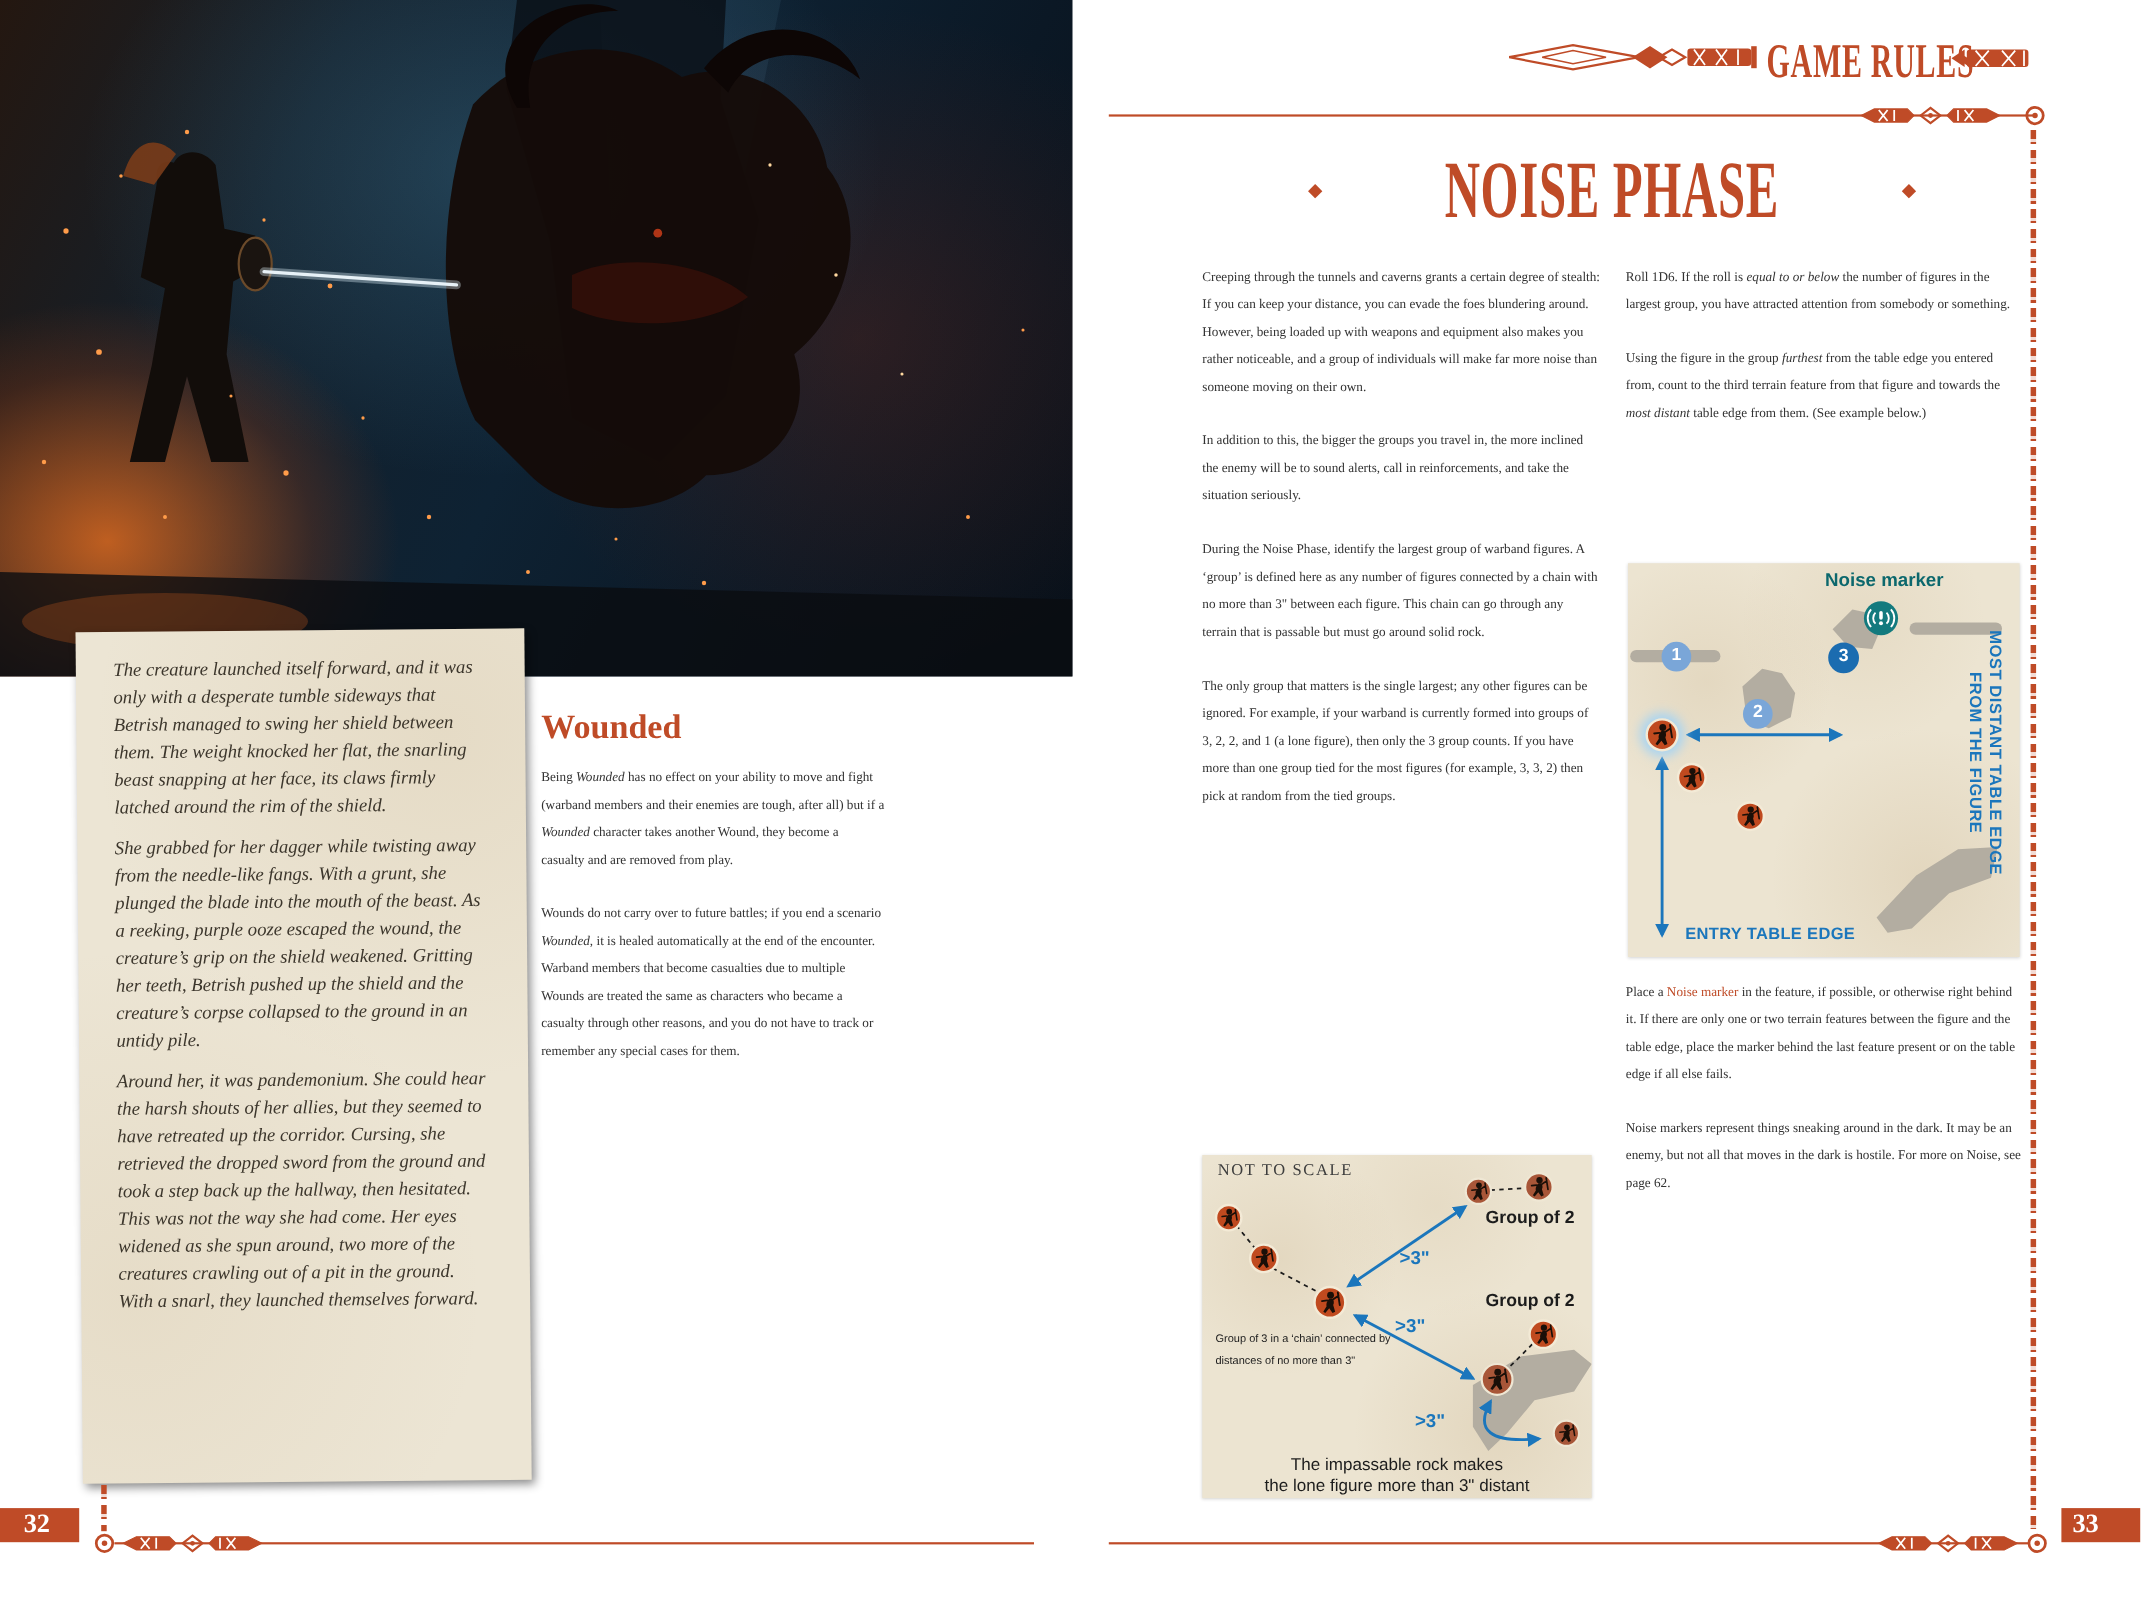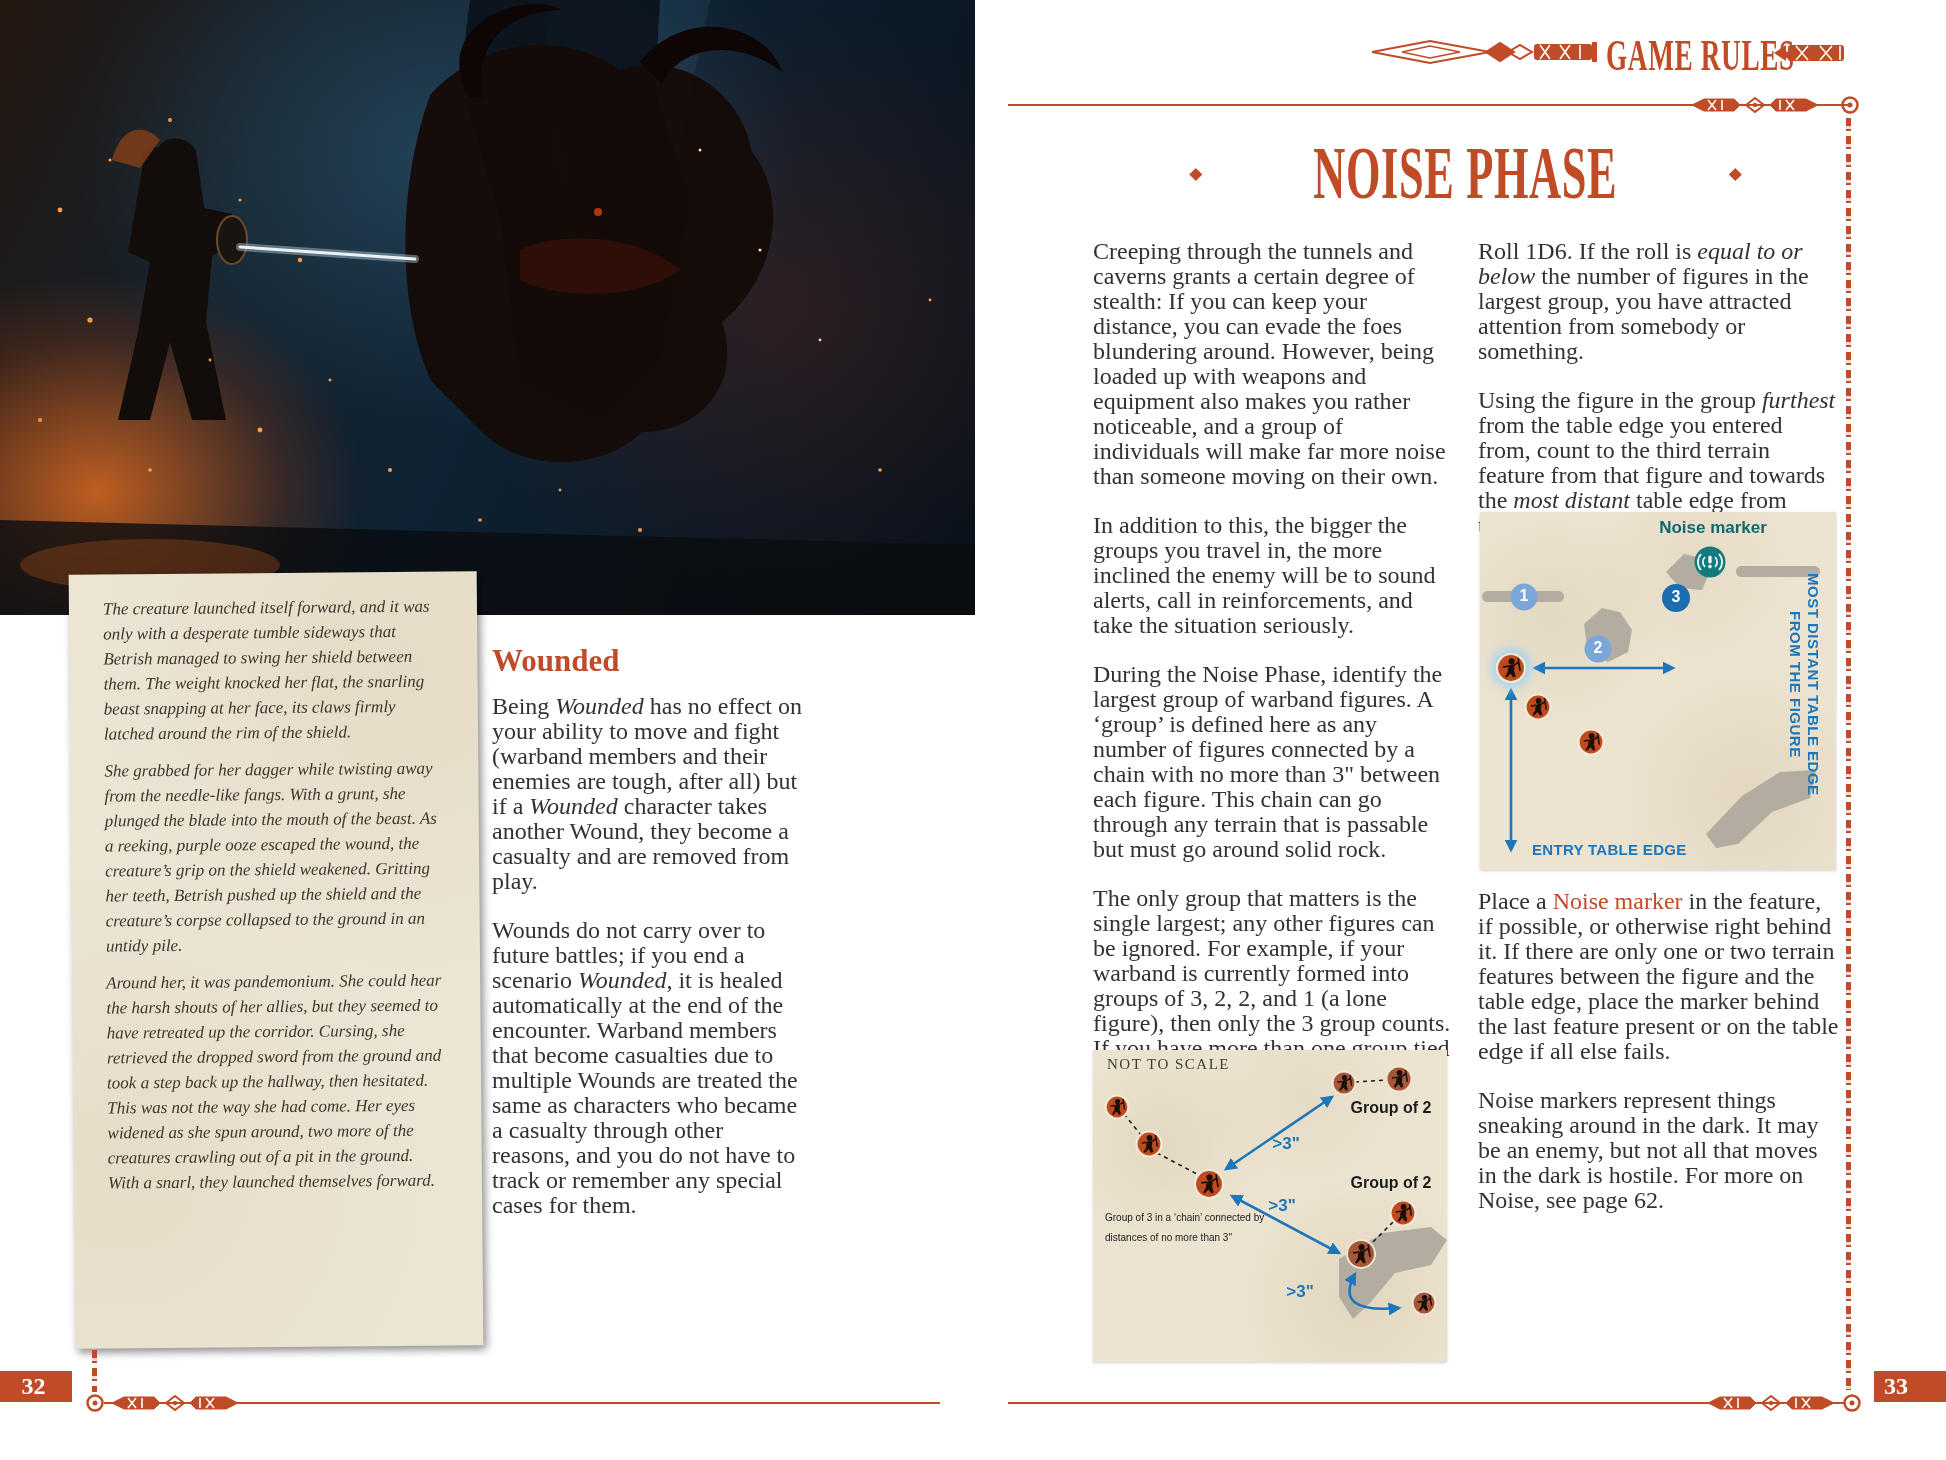--- a/index.html
+++ b/index.html
@@ -6,21 +6,21 @@
     --red:#bf4b27; --blue:#1b76bc; --teal:#137a7e; --ink:#323232;
     --gray:#b3ada1; --paper:#ece4d1; --parch:#ece5d4;
   }
   *{box-sizing:border-box; margin:0; padding:0;}
   body{background:#ffffff; font-family:"Liberation Serif",serif;}
   .spread{position:relative; width:1946px; height:1460px; background:#fff; overflow:hidden;}
   .abs{position:absolute;}
   .serif{font-family:"Liberation Serif",serif;}
   .b{font-weight:400;} .i{font-style:italic;} .accent{color:var(--red);}
   
-  .copy{font-size:24px; line-height:25px; color:var(--ink); text-align:left;}
+  .copy{font-size:12px; line-height:25px; color:var(--ink); text-align:left;}
   .copy p{margin:0 0 24px 0;}
   
   .storybox{
     background:
       radial-gradient(circle at 82% 12%, rgba(187,158,110,.14), transparent 42%),
       radial-gradient(circle at 12% 78%, rgba(187,158,110,.12), transparent 45%),
       var(--parch);
     box-shadow:3px 4px 9px rgba(0,0,0,.45);
     transform:rotate(-.5deg);
     padding:22px 34px;
@@ -323,20 +323,24 @@
     </svg>
     <div class="abs" style="left:14px;top:6px;font:15px 'Liberation Serif',serif;letter-spacing:1.5px;color:#3d3d3d;">NOT TO SCALE</div>
     <div class="abs dlabel" style="left:246px;top:49px;width:104px;text-align:center;font-size:16px;">Group of 2</div>
     <div class="abs dlabel" style="left:246px;top:124px;width:104px;text-align:center;font-size:16px;">Group of 2</div>
     <div class="abs bluelabel" style="left:168px;top:84px;width:50px;text-align:center;font-size:17px;">&gt;3"</div>
     <div class="abs bluelabel" style="left:164px;top:146px;width:50px;text-align:center;font-size:17px;">&gt;3"</div>
     <div class="abs bluelabel" style="left:182px;top:232px;width:50px;text-align:center;font-size:17px;">&gt;3"</div>
     <div class="abs" style="left:12px;top:158px;width:162px;font-family:'Liberation Sans',sans-serif;font-size:10px;line-height:20px;color:#1c1c1c;">
       <span class="b">Group of 3</span><span> in a ‘chain’ connected by distances of no more than 3"</span>
     </div>
+    <div class="abs" style="left:27px;top:272px;width:300px;text-align:center;font-family:'Liberation Sans',sans-serif;font-size:15.5px;line-height:19px;color:#1c1c1c;">
+      <div>The impassable rock makes</div>
+      <div>the lone figure more than 3" distant</div>
+    </div>
   </div>
 
 
   <div class="rule" style="left:1008px;top:1402px;width:836px;"></div>
   <svg class="abs" style="left:1706px;top:1394px;" width="130" height="18" viewBox="0 0 130 18">
     <g fill="#bf4b27" stroke="#bf4b27">
       <polygon points="2,9 14,3 44,3 50,9 44,15 14,15" fill="#bf4b27"></polygon>
       <path d="M18,4 L26,14 M26,4 L18,14 M32,4 L32,14" stroke="#fff" stroke-width="1.6"></path>
       <polygon points="56,9 65,2 74,9 65,16" fill="none" stroke-width="2"></polygon>
       <circle cx="65" cy="9" r="2.2" stroke="none"></circle>

